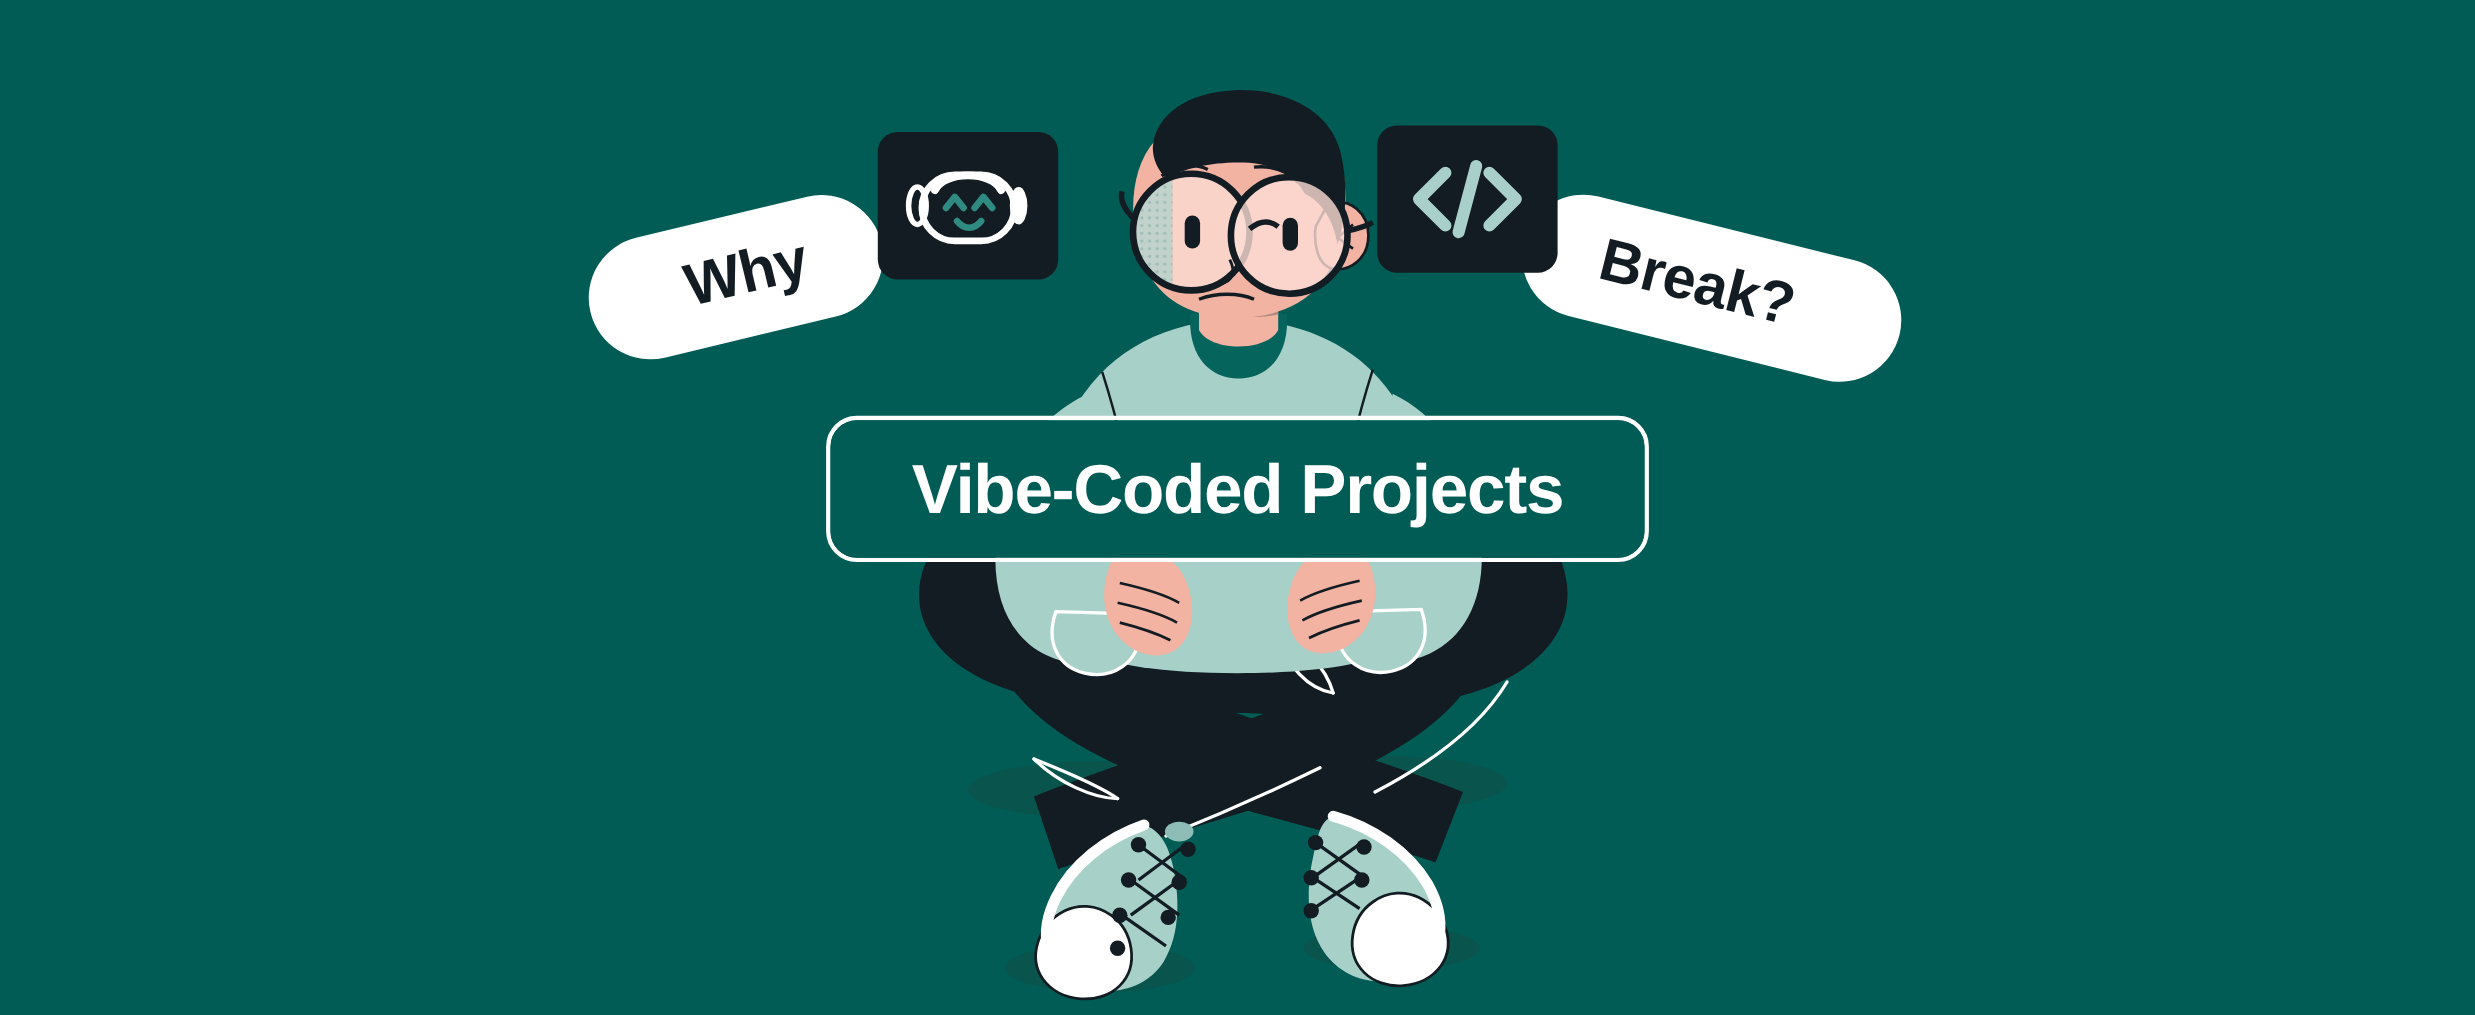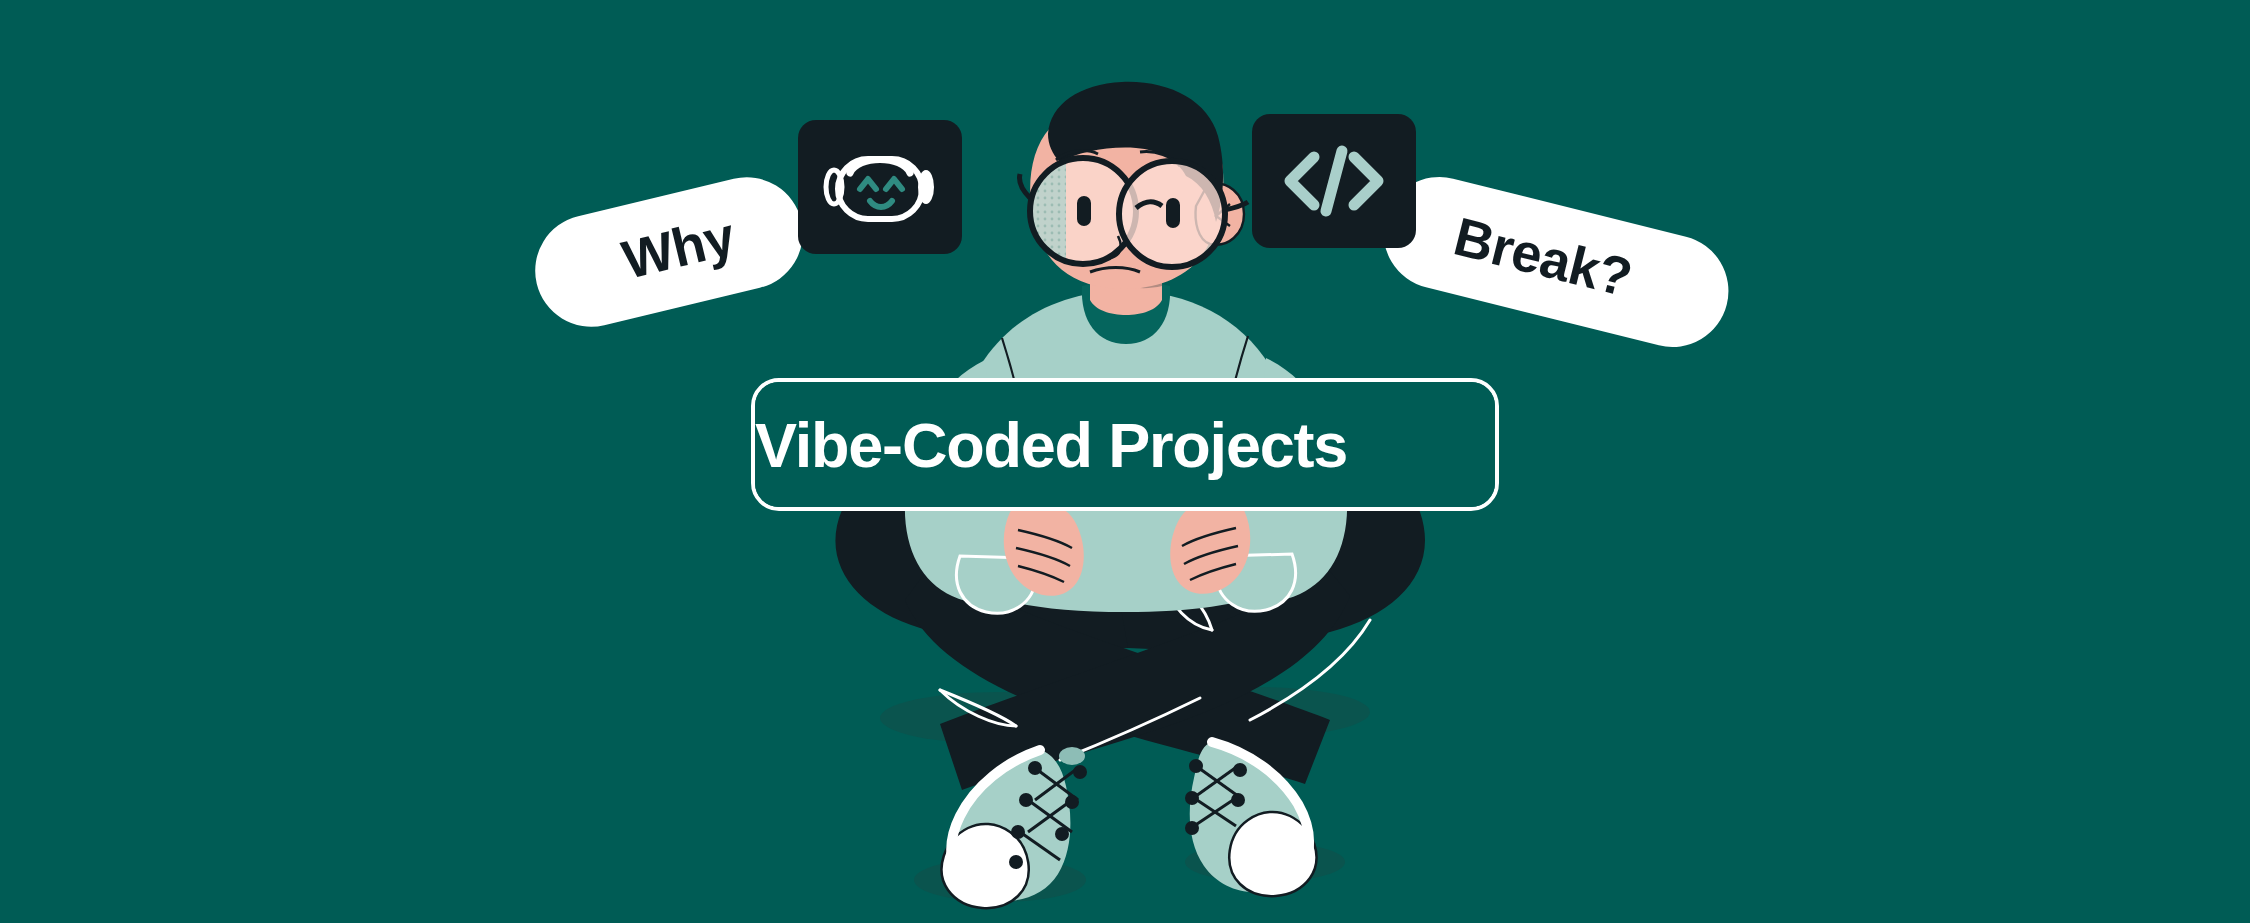--- a/index.html
+++ b/index.html
@@ -100,20 +100,21 @@
     position: absolute;
     left: 751px;
     top: 378px;
     width: 748px;
     height: 133px;
     border: 4px solid #ffffff;
     border-radius: 28px;
     background: transparent;
     display: flex;
     align-items: center;
+    justify-content: center;
     box-sizing: border-box;
   }
   #title-banner::before {
     content: "";
     position: absolute;
     inset: 0;
     background: #005c55;
     border-radius: 24px;
     z-index: 0;
   }

